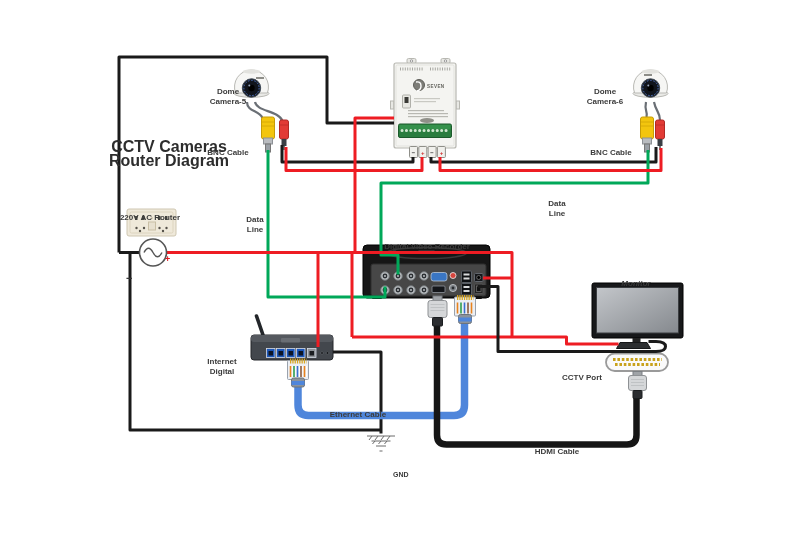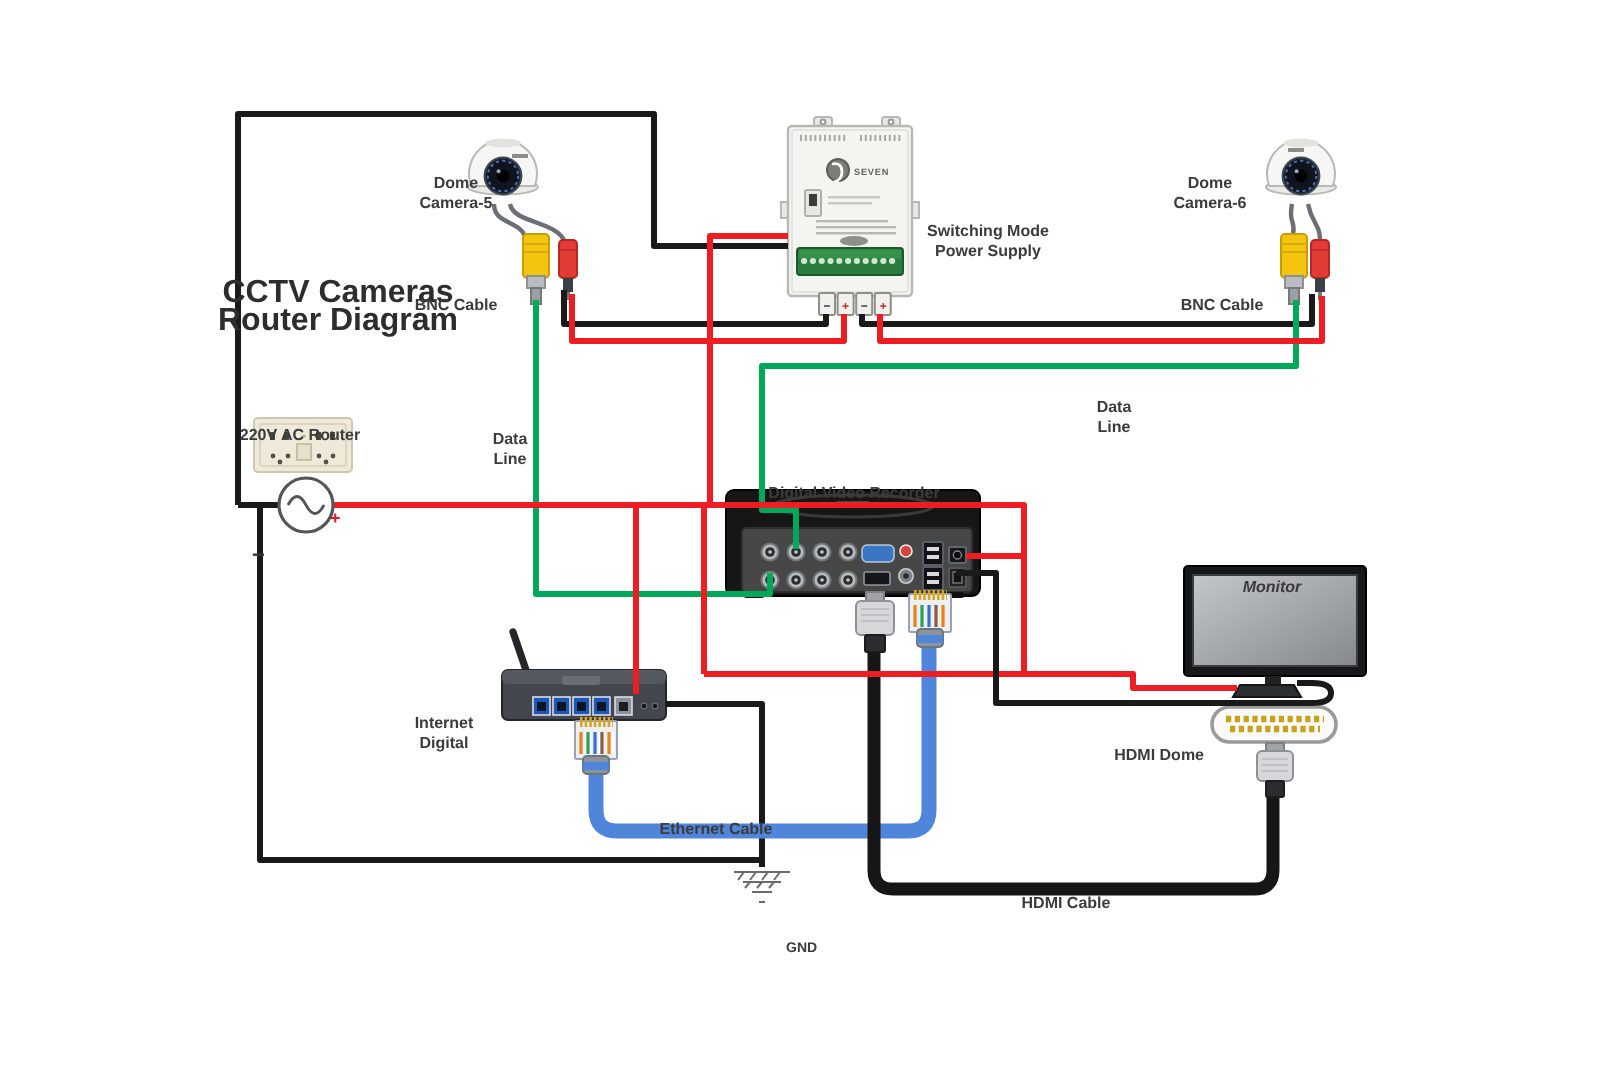--- a/index.html
+++ b/index.html
@@ -294,47 +294,44 @@
 </div>
 
 <div class="lbl center" style="left:565px;top:71px;width:80px;">
   <span>Dome</span><br><span>Camera-6</span>
 </div>
 
 <div class="lbl center" style="left:188px;top:132px;width:80px;">BNC Cable</div>
 
 <div class="lbl center" style="left:571px;top:132px;width:80px;">BNC Cable</div>
 
-<div class="lbl center" style="left:444px;top:95px;width:100px;">
-  <span>Switching Mode</span><br><span>Power Supply</span>
-</div>
 
 <div class="lbl center" style="left:102px;top:197px;width:96px;">220V AC Router</div>
 
 <div class="lbl center" style="left:225px;top:199px;width:60px;">
   <span>Data</span><br><span>Line</span>
 </div>
 
 <div class="lbl center" style="left:527px;top:183px;width:60px;">
   <span>Data</span><br><span>Line</span>
 </div>
 
 <div class="lbl center" style="left:347px;top:226px;width:160px;">Digital Video Recorder</div>
 
 <div class="lbl center" style="left:182px;top:341px;width:80px;">
   <span>Internet</span><br><span>Digital</span>
 </div>
 
-<div class="lbl center" style="left:596px;top:273px;width:80px;font-style:italic;">Monitor</div>
-
-<div class="lbl right" style="left:524px;top:357px;width:78px;">HDMI Dome</div>
+<div class="lbl center" style="left:596px;top:263px;width:80px;font-style:italic;">Monitor</div>
+
+<div class="lbl right" style="left:524px;top:357px;width:78px;">CCTV Port</div>
 
 <div class="lbl center" style="left:298px;top:394px;width:120px;">Ethernet Cable</div>
 
-<div class="lbl center" style="left:473px;top:431px;width:120px;">HDMI Cable</div>
+<div class="lbl center" style="left:497px;top:431px;width:120px;">HDMI Cable</div>
 
 <div class="lbl tiny" style="left:393px;top:454px;width:40px;">GND</div>
 
 <div class="lbl plus" style="left:165px;top:238px;width:14px;">+</div>
 
 <div class="lbl minus" style="left:126px;top:257px;width:14px;">−</div>
 
 </div>
 
 </body></html>

